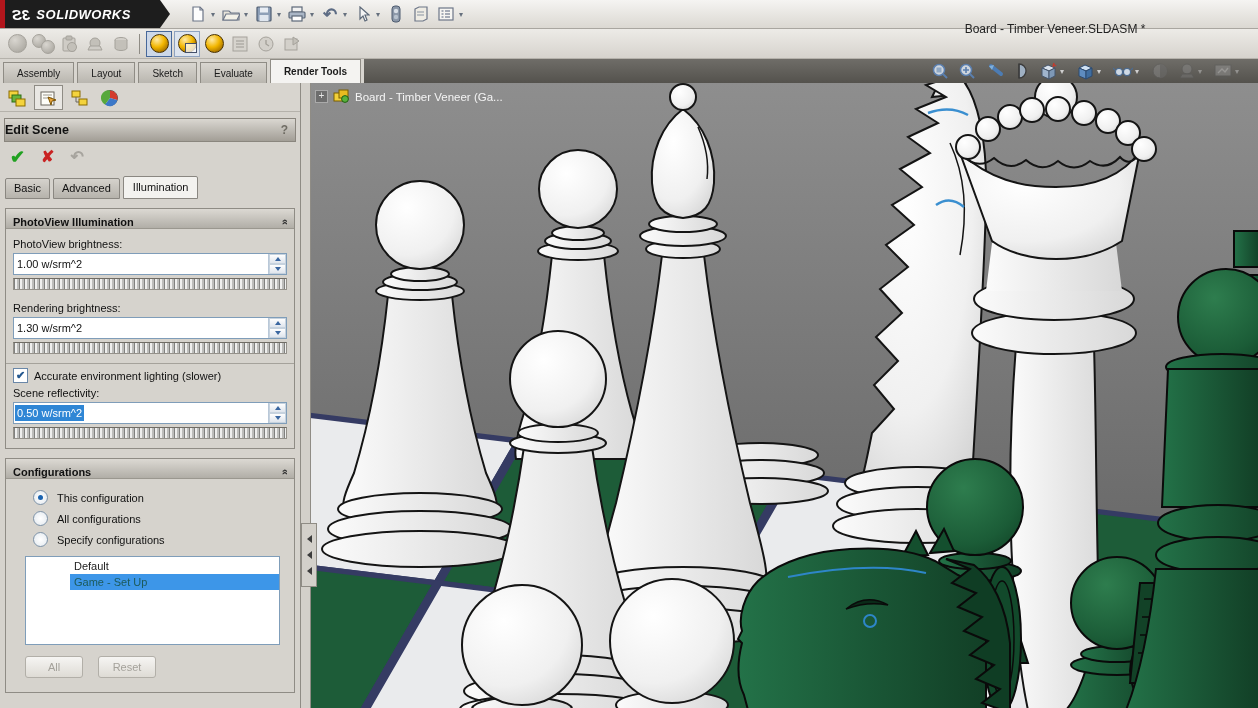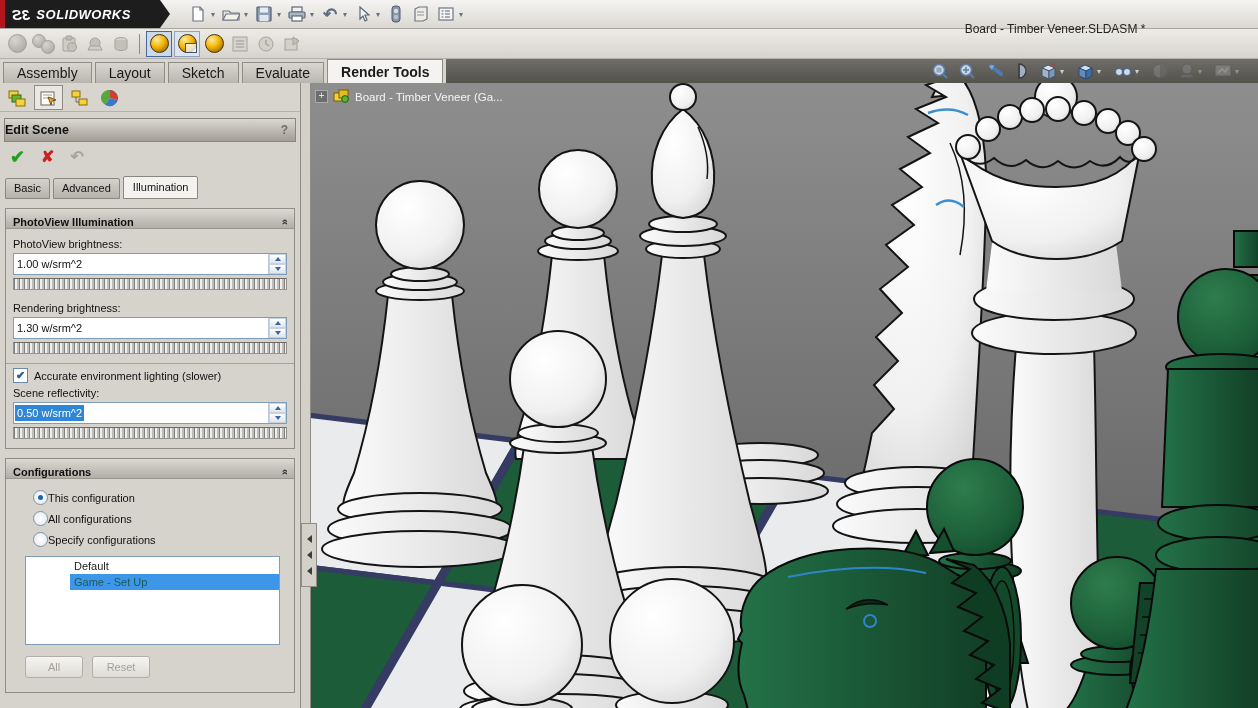--- a/index.html
+++ b/index.html
@@ -31,21 +31,21 @@
   .sph.gray{background:radial-gradient(circle at 35% 30%,#d9d6d0,#b3b0a9 70%,#9a978f);border:1px solid #a5a29b;}
   .sph.gold{background:radial-gradient(circle at 35% 28%,#ffeaa6,#f2b600 45%,#7c4c00);border:1px solid #4a3200;}
   .tbi.pressed{border:1px solid #47689a;background:#cdd8e8;}
   .tbi.framed{border:1px solid #8fa3c0;background:#dde4ee;}
   .mini-win{position:absolute;width:10px;height:8px;border:1px solid #44506a;background:rgba(255,255,255,.75);
     margin-left:8px;margin-top:8px;}
   .tbi{position:relative;}
 
   
   .tabrow{height:24px;display:flex;align-items:flex-end;background:#d8d5cf;}
-  .cm-tab{height:20px;padding:0 13px;font-size:14px;color:#1a1a1a;display:flex;align-items:center;
+  .cm-tab{height:20px;padding:0 13px;font-size:10px;color:#1a1a1a;display:flex;align-items:center;
     background:linear-gradient(#d9d6d0,#b9b6af);border:1px solid #8f8c85;border-bottom:none;margin-left:3px;}
   .cm-tab.active{background:#f4f3f1;font-weight:bold;height:23px;}
   .cm-strip{flex:1;align-self:stretch;margin-left:3px;background:linear-gradient(#6f6d68,#54524d);
     display:flex;align-items:center;justify-content:flex-end;gap:9px;padding-right:16px;}
   .hud{display:flex;align-items:center;gap:2px;}
   .hud.disabled{opacity:.45;}
   .hud .dd{color:#cfcfcf;}
 
   
   .main{display:flex;height:627px;}
@@ -81,28 +81,28 @@
   .spinner{width:17px;border-left:1px solid #b9c8d8;display:flex;flex-direction:column;flex:none;}
   .spin{flex:1;background:linear-gradient(#fefefe,#dfe5ed);display:flex;align-items:center;justify-content:center;border:1px solid #c6d2de;}
   .tri-up{width:0;height:0;border-left:3px solid transparent;border-right:3px solid transparent;border-bottom:4px solid #3a66a0;}
   .tri-down{width:0;height:0;border-left:3px solid transparent;border-right:3px solid transparent;border-top:4px solid #3a66a0;}
   .slider{height:10px;margin-top:3px;border:1px solid #94918a;border-top-color:#6f6c65;
     background:repeating-linear-gradient(90deg,#80807e 0 1px,#efefee 1px 3px,#bdbdbb 3px 5px);}
   .inner-div{height:1px;background:#a5a29b;margin:9px -7px 4px;}
   .chk-row{display:flex;align-items:center;gap:6px;margin:3px 0 2px;}
   .chk{width:13px;height:13px;background:#fff;border:1px solid #6a87a8;display:flex;align-items:center;
     justify-content:center;font-size:11px;color:#25588f;font-weight:bold;flex:none;}
-  .radio-row{display:flex;align-items:center;gap:0;margin:6px 0 0 20px;}
+  .radio-row{display:flex;align-items:center;gap:9px;margin:6px 0 0 20px;}
   .radio{width:13px;height:13px;border-radius:50%;border:1px solid #7e93a8;background:radial-gradient(#fff,#e2e8ee);
     display:flex;align-items:center;justify-content:center;flex:none;}
   .radio .dot{width:5px;height:5px;border-radius:50%;background:#1a63b0;}
   .listbox{margin:9px 7px 0 12px;background:#fff;border:1px solid #7f9db9;height:86px;padding-top:1px;overflow:hidden;}
   .li{height:16px;line-height:16px;padding:0 4px;color:#222;margin-left:44px;}
   .li.sel{background:#3d96e8;color:#1c5a5a;}
-  .btn-row{display:flex;gap:9px;margin:11px 0 12px 12px;}
+  .btn-row{display:flex;gap:15px;margin:11px 0 12px 12px;}
   .btn{width:56px;height:20px;background:linear-gradient(#f6f5f3,#dedbd5);border:1px solid #b2afa8;
     border-radius:3px;color:#a4a19a;display:flex;align-items:center;justify-content:center;}
 
   
   .viewport{flex:1;position:relative;overflow:hidden;background:#7c7c7c;}
   .vp-splitter{position:absolute;left:0;top:0;bottom:0;width:9px;background:#d3d0ca;border-right:1px solid #8f8c85;z-index:5;}
   .vp-handle{position:absolute;left:0px;top:440px;width:14px;height:62px;background:#d3d0ca;
     border:1px solid #8f8c85;z-index:6;display:flex;flex-direction:column;align-items:center;
     justify-content:center;gap:8px;}
   .tri-left{width:0;height:0;border-top:4px solid transparent;border-bottom:4px solid transparent;border-right:5px solid #3c3c3c;}

